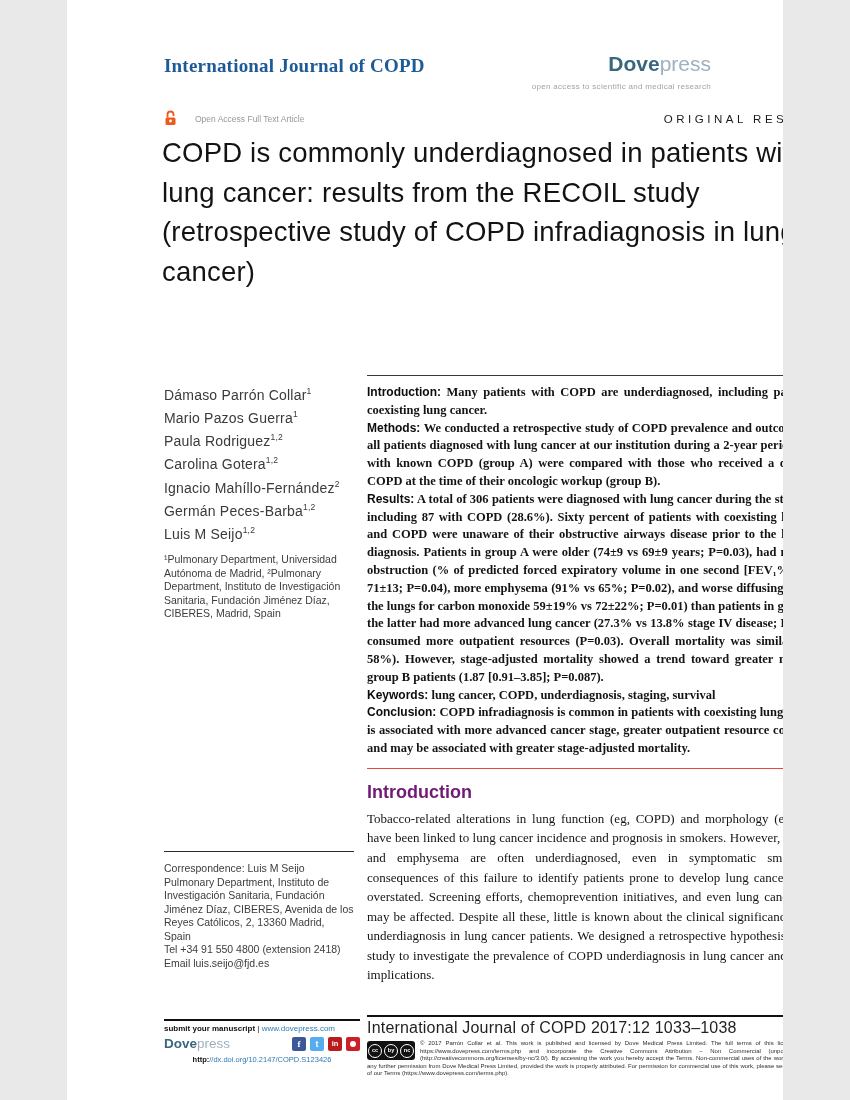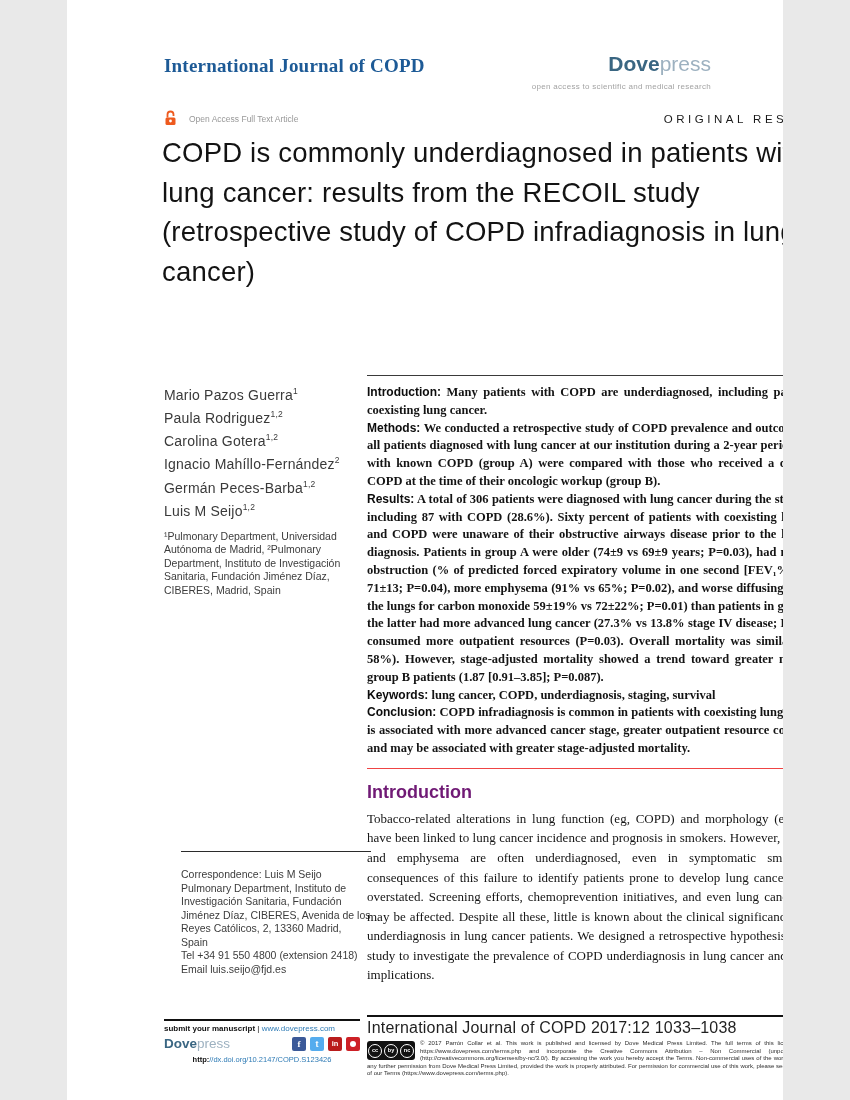--- a/index.html
+++ b/index.html
@@ -8,34 +8,34 @@
 
   
   .journal-name{position:absolute;left:97px;top:55px;font-family:"Liberation Serif",serif;
 FONT-WEIGHT:700;font-size:19px;color:#1d5a96;letter-spacing:.2px;}
   .brand{position:absolute;right:72px;top:52px;font-size:21px;text-align:right;}
   .brand .dove{font-weight:700;color:#3a6682;}
   .brand .press{font-weight:400;color:#9db1c0;}
   .tagline{position:absolute;right:72px;top:82px;font-size:8px;color:#a3a3a3;letter-spacing:.3px;}
   .oa-row{position:absolute;left:97px;top:110px;width:681px;display:flex;
           justify-content:space-between;align-items:center;}
-  .oa-left{display:flex;align-items:center;gap:12px;font-size:8.5px;color:#989898;}
+  .oa-left{display:flex;align-items:center;gap:18px;font-size:8.5px;color:#989898;}
   .article-type{font-size:11.5px;letter-spacing:3.5px;color:#1a1a1a;}
 
   
   .title{position:absolute;left:95px;top:133px;width:676px;font-size:27.5px;line-height:39.5px;
          color:#131313;font-weight:400;letter-spacing:.2px;}
 
   
   .left-col{position:absolute;left:97px;top:382px;width:192px;}
   .author{font-size:14px;line-height:19.5px;color:#3a3a3a;letter-spacing:.2px;}
   .author sup{font-size:8.5px;}
   .affiliations{margin-top:9px;font-size:10.5px;line-height:13.5px;color:#3c3c3c;}
-  .correspondence{position:absolute;left:114px;top:851px;width:190px;border-top:1px solid #2b2b2b;
-                  padding-top:16px;font-size:10.5px;line-height:13.5px;color:#3c3c3c;}
+  .correspondence{position:absolute;left:97px;top:851px;width:190px;border-top:1px solid #2b2b2b;
+                  padding-top:10px;font-size:10.5px;line-height:13.5px;color:#3c3c3c;}
 
   
   .right-col{position:absolute;left:300px;top:375px;width:478px;}
   .abstract{border-top:1px solid #3a3a3a;border-bottom:1px solid #ef4444;
             padding:8px 0 10px 0;font-weight:bold;}
   .abstract p{margin:0;font-family:"Liberation Serif",serif;font-size:12.5px;line-height:17.8px;
               text-align:justify;color:#141414;}
   .abstract p b{font-family:"Liberation Sans",sans-serif;font-size:12px;color:#0c0c0c;}
   .section-heading{margin-top:13px;font-size:18px;font-weight:700;color:#701a75;}
   .intro-text{margin-top:6px;font-family:"Liberation Serif",serif;font-size:13px;
@@ -95,20 +95,21 @@
         </svg>
       </span>
       <span>Open Access Full Text Article</span>
     </div>
     <div class="article-type">ORIGINAL RESEARCH</div>
   </div>
 
   <div class="title">COPD is commonly underdiagnosed in patients with lung cancer: results from the RECOIL study (retrospective study of COPD infradiagnosis in lung cancer)</div>
 
   <div class="left-col">
+    <div class="author"><span>Dámaso Parrón Collar</span><sup>1</sup></div>
     <div class="author"><span>Mario Pazos Guerra</span><sup>1</sup></div>
     <div class="author"><span>Paula Rodriguez</span><sup>1,2</sup></div>
     <div class="author"><span>Carolina Gotera</span><sup>1,2</sup></div>
     <div class="author"><span>Ignacio Mahíllo-Fernández</span><sup>2</sup></div>
     <div class="author"><span>Germán Peces-Barba</span><sup>1,2</sup></div>
     <div class="author"><span>Luis M Seijo</span><sup>1,2</sup></div>
     <div class="affiliations">¹Pulmonary Department, Universidad Autónoma de Madrid, ²Pulmonary Department, Instituto de Investigación Sanitaria, Fundación Jiménez Díaz, CIBERES, Madrid, Spain</div>
   </div>
 
   <div class="correspondence">

